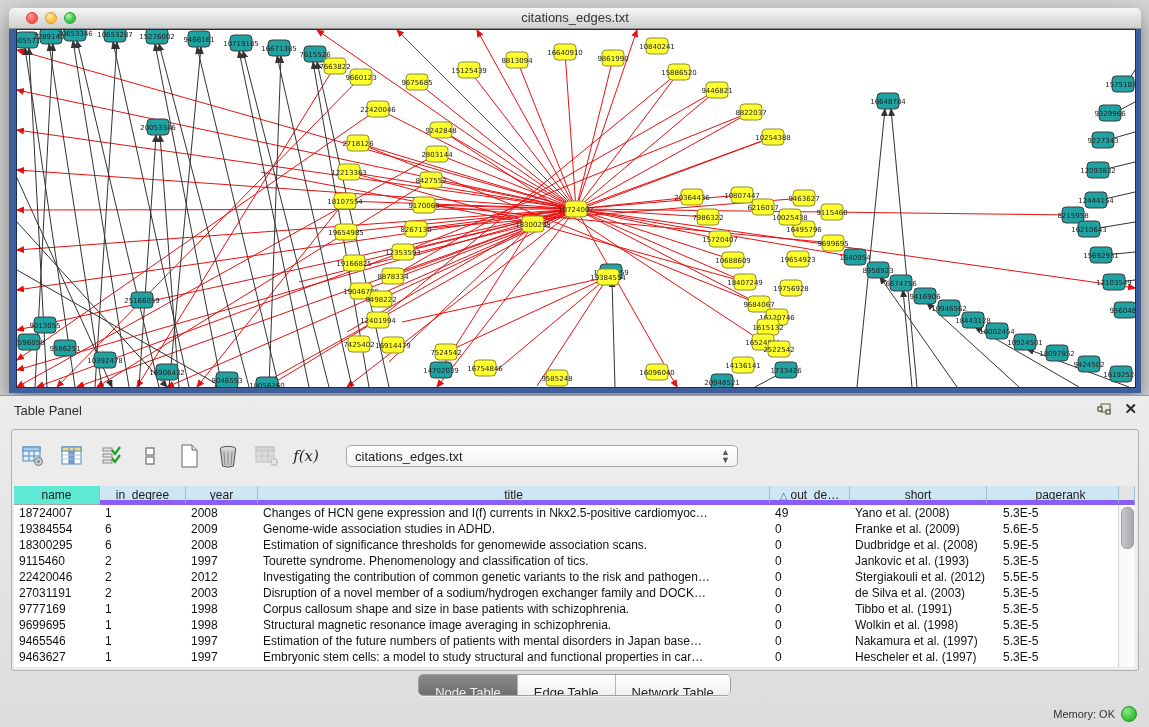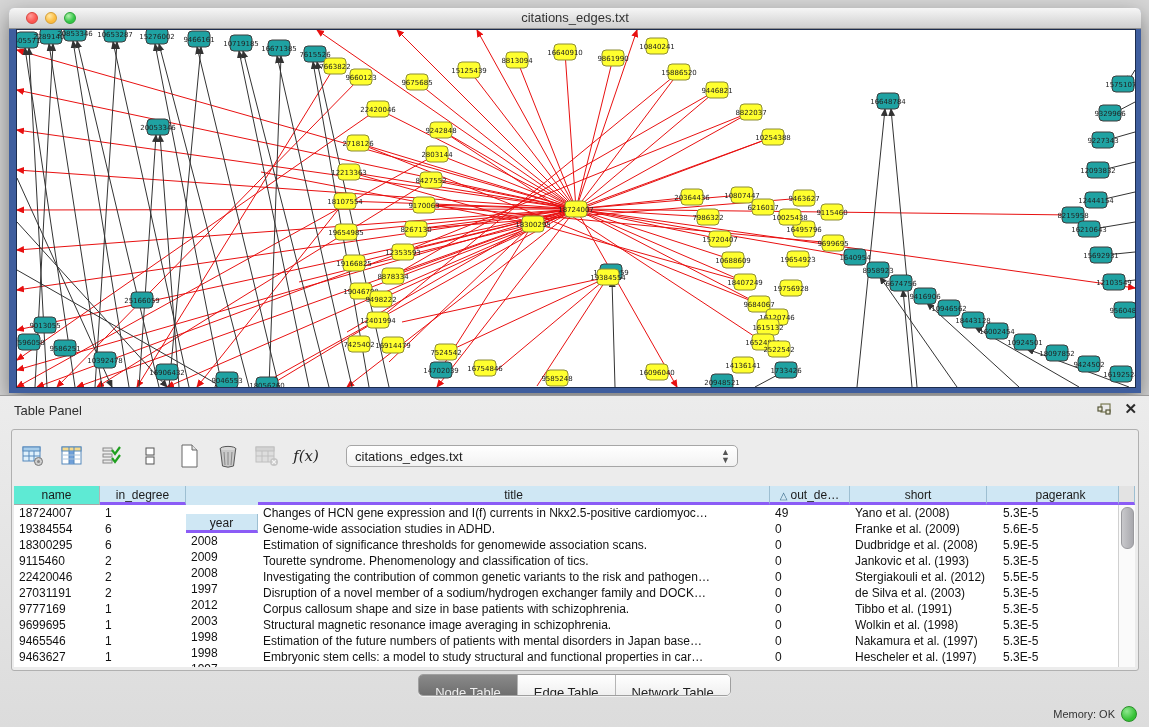--- a/index.html
+++ b/index.html
@@ -37,29 +37,29 @@
   .fx{font-family:"DejaVu Serif",serif;font-style:italic;font-size:15px;color:#222;}
   .combo{margin-left:14px;width:392px;height:22px;background:linear-gradient(#ffffff,#f2f2f2);
     border:1px solid #a6a6a6;border-radius:5px;display:flex;align-items:center;
     padding:0 8px;font-size:13px;color:#222;box-sizing:border-box;position:relative;}
   .combo .steppers{position:absolute;right:7px;top:2px;display:flex;flex-direction:column;line-height:8px;
     font-size:9px;color:#555;}
 
   .grid{position:absolute;left:2px;top:56px;width:1121px;height:181px;background:#fff;}
   .hrow{display:flex;height:19px;background:#cfe7f4;}
   .hcell{box-sizing:border-box;height:19px;line-height:19px;text-align:center;font-size:12px;color:#1b1b1b;
-    border-right:1px solid #9dbfd2;border-bottom:3px solid #8b5cf6;background:#cfe7f4;
+    border-right:1px solid #9dbfd2;border-bottom:5px solid #8b5cf6;background:#cfe7f4;
     overflow:hidden;white-space:nowrap;}
   .hcell.key{background:#5eead4;border-right:1px solid #b5b5b5;border-bottom:1px solid #a7a7a7;}
   .sort-tri{color:#3c6d8c;font-size:10px;margin-right:3px;}
   .rows{position:absolute;left:0;top:19px;right:16px;bottom:0;overflow:hidden;}
   .trow{display:flex;height:16px;}
   .cell{box-sizing:border-box;height:16px;line-height:16px;font-size:12px;color:#111;
     padding-left:5px;overflow:hidden;white-space:nowrap;}
-  .c0{width:86px;} .c1{width:86px;} .c2{width:72px;margin-top:28px;} .c3{width:512px;} .c4{width:80px;}
+  .c0{width:86px;} .c1{width:86px;} .c2{width:72px;} .c3{width:512px;} .c4{width:80px;}
   .c5{width:137px;} .c6{flex:1;padding-left:16px;}
   .hc3{text-align:center;} 
   .vscroll{position:absolute;right:0;top:19px;bottom:0;width:16px;background:#fafafa;
     border-left:1px solid #d0d0d0;}
   .vthumb{position:absolute;left:2px;top:2px;width:11px;height:40px;border-radius:6px;
     background:linear-gradient(90deg,#c9c9cc,#a8a8ad);border:1px solid #9a9a9e;}
 
   .tabsbar{position:absolute;left:0;top:278px;width:100%;height:24px;display:flex;justify-content:center;}
   .seg{display:flex;border:1px solid #9f9f9f;border-radius:5px;overflow:hidden;height:20px;
     box-shadow:0 1px 0 rgba(255,255,255,.6);}

